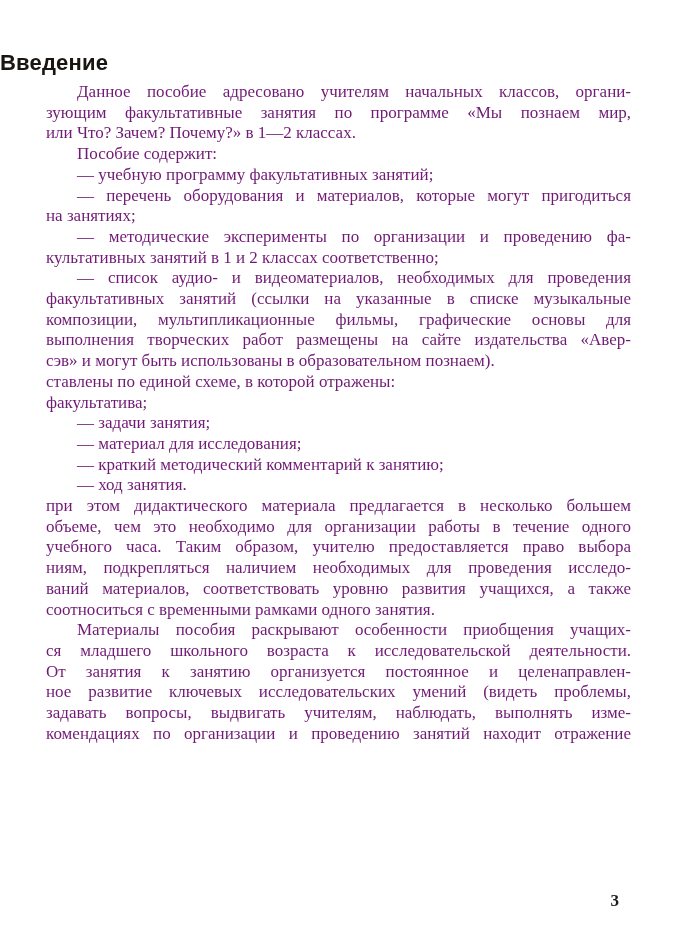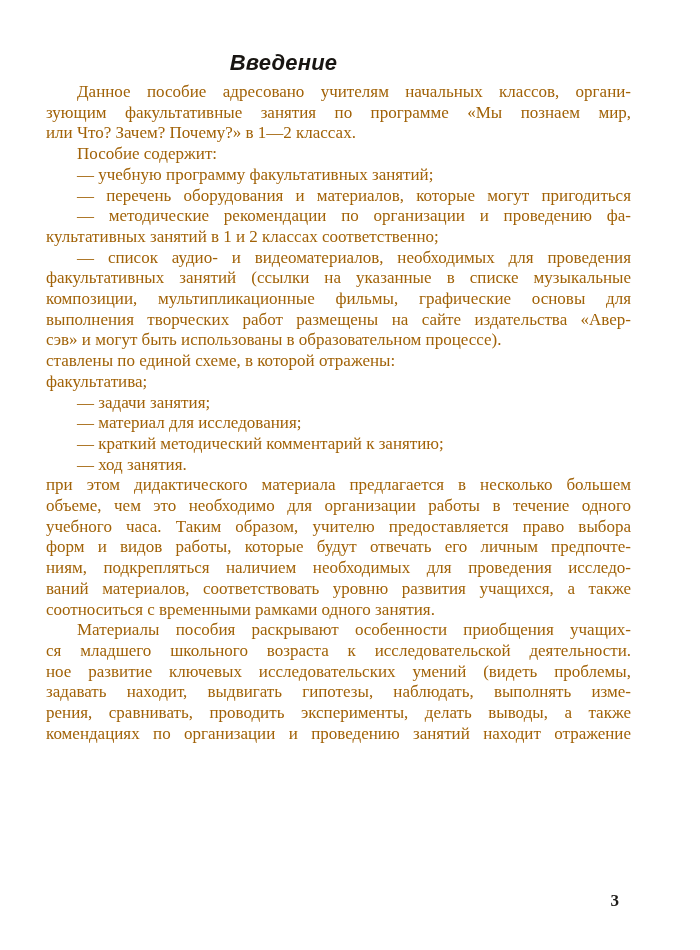--- a/index.html
+++ b/index.html
@@ -9,27 +9,26 @@
     height: 950px;
     background: #ffffff;
     overflow: hidden;
     font-family: "Liberation Serif", serif;
   }
   .title {
     position: absolute;
     top: 50px;
     left: 0;
     width: 567px;
-    text-align: center;
+    text-align: left;
     font-family: "Liberation Sans", sans-serif;
     font-weight: 700;
     font-size: 22px;
     letter-spacing: 0.2px;
     color: #181512;
-    font-style: italic;
   }
   .body-text {
     position: absolute;
     left: 46px;
     top: 82px;
     width: 585px;
     font-size: 17px;
     line-height: 20.7px;
     color: #1f1d1a;
   }
@@ -53,45 +52,46 @@
     font-weight: 700;
     color: #1f1d1a;
   }
 </style>
 </head>
 <body>
 
 <div class="page" style="background: rgb(255, 255, 255);">
   <div class="title" style="color: rgb(24, 21, 18);">Введение</div>
 
-  <div class="body-text" style="color: #a16207;">
+  <div class="body-text" style="color: #701a75;">
       <div class="para">
         <div class="line first">Данное пособие адресовано учителям начальных классов, органи-</div>
         <div class="line">зующим факультативные занятия по программе «Мы познаем мир,</div>
         <div class="line last">или Что? Зачем? Почему?» в 1—2 классах.</div>
       </div>
       <div class="para">
         <div class="line first last">Пособие содержит:</div>
       </div>
       <div class="para">
         <div class="line first last">— учебную программу факультативных занятий;</div>
       </div>
       <div class="para">
         <div class="line first">— перечень оборудования и материалов, которые могут пригодиться</div>
+        <div class="line last">на занятиях;</div>
       </div>
       <div class="para">
-        <div class="line first">— методические рекомендации по организации и проведению фа-</div>
+        <div class="line first">— методические эксперименты по организации и проведению фа-</div>
         <div class="line last">культативных занятий в 1 и 2 классах соответственно;</div>
       </div>
       <div class="para">
         <div class="line first">— список аудио- и видеоматериалов, необходимых для проведения</div>
         <div class="line">факультативных занятий (ссылки на указанные в списке музыкальные</div>
         <div class="line">композиции, мультипликационные фильмы, графические основы для</div>
         <div class="line">выполнения творческих работ размещены на сайте издательства «Авер-</div>
-        <div class="line last">сэв» и могут быть использованы в образовательном процессе).</div>
+        <div class="line last">сэв» и могут быть использованы в образовательном познаем).</div>
       </div>
       <div class="para">
         <div class="line last">ставлены по единой схеме, в которой отражены:</div>
       </div>
       <div class="para">
         <div class="line last">факультатива;</div>
       </div>
       <div class="para">
         <div class="line first last">— задачи занятия;</div>
       </div>
@@ -101,29 +101,28 @@
       <div class="para">
         <div class="line first last">— краткий методический комментарий к занятию;</div>
       </div>
       <div class="para">
         <div class="line first last">— ход занятия.</div>
       </div>
       <div class="para">
         <div class="line">при этом дидактического материала предлагается в несколько большем</div>
         <div class="line">объеме, чем это необходимо для организации работы в течение одного</div>
         <div class="line">учебного часа. Таким образом, учителю предоставляется право выбора</div>
-        <div class="line">форм и видов работы, которые будут отвечать его личным предпочте-</div>
         <div class="line">ниям, подкрепляться наличием необходимых для проведения исследо-</div>
         <div class="line">ваний материалов, соответствовать уровню развития учащихся, а также</div>
         <div class="line last">соотноситься с временными рамками одного занятия.</div>
       </div>
       <div class="para">
         <div class="line first">Материалы пособия раскрывают особенности приобщения учащих-</div>
         <div class="line">ся младшего школьного возраста к исследовательской деятельности.</div>
+        <div class="line">От занятия к занятию организуется постоянное и целенаправлен-</div>
         <div class="line">ное развитие ключевых исследовательских умений (видеть проблемы,</div>
-        <div class="line">задавать находит, выдвигать гипотезы, наблюдать, выполнять изме-</div>
-        <div class="line">рения, сравнивать, проводить эксперименты, делать выводы, а также</div>
+        <div class="line">задавать вопросы, выдвигать учителям, наблюдать, выполнять изме-</div>
         <div class="line">комендациях по организации и проведению занятий находит отражение</div>
       </div>
     </div>
 
   <div class="page-number">3</div>
 </div>
 
 </body></html>

